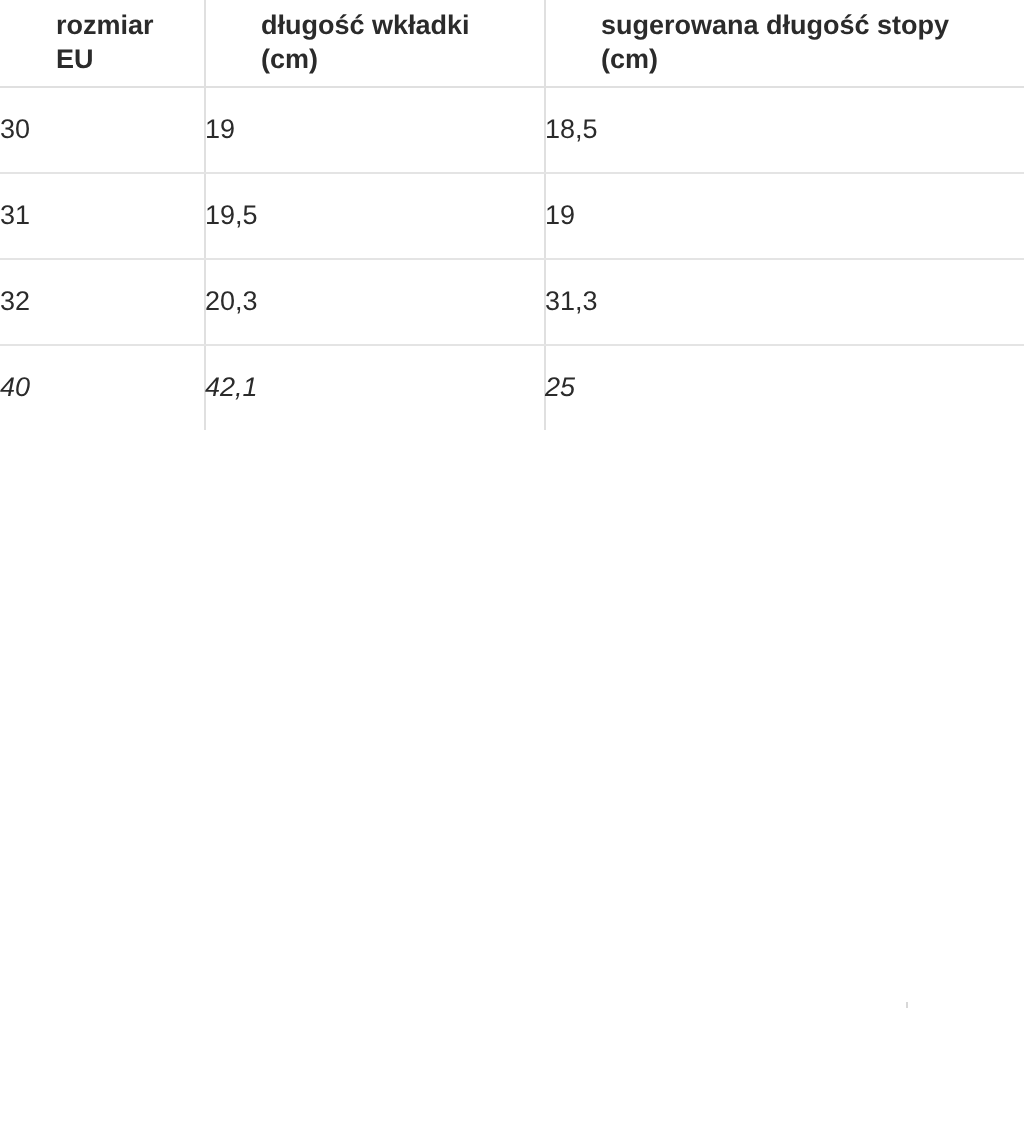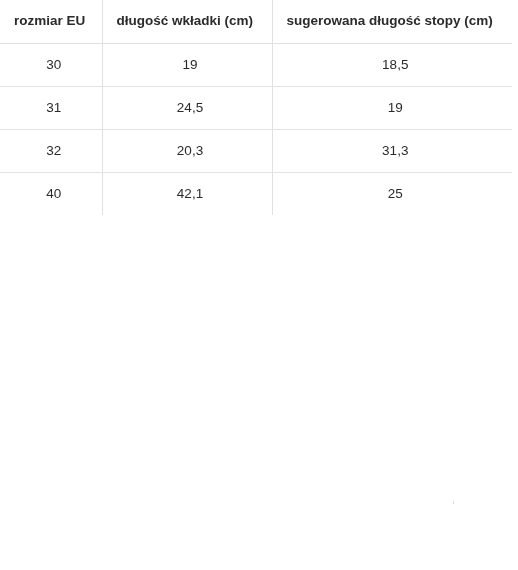--- a/index.html
+++ b/index.html
@@ -45,42 +45,42 @@
     font-size: 13.5px;
     line-height: 1.25;
     color: #2b2b2b;
     background: transparent;
   }
 
   
   table.size-table thead th {
     font-weight: bold;
     height: 43px;
-    padding: 0 8px 0 14px;
+    padding: 0 8px 0 28px;
     border-bottom: 1px solid #e0e0e0;
   }
   table.size-table thead th.c-insole,
   table.size-table thead th.c-foot {
     border-left: 1px solid #e0e0e0;
   }
 
   
   table.size-table tbody td {
     font-weight: normal;
     height: 42px;
-    padding: 0 8px 0 14px;
+    padding: 0 8px 0 0;
     border-bottom: 1px solid #e4e4e4;
-    text-align: center;
   }
   table.size-table tbody td.c-insole,
   table.size-table tbody td.c-foot {
     border-left: 1px solid #e0e0e0;
   }
   table.size-table tbody tr:last-child td {
     border-bottom: 0;
+    font-style: italic;
   }
 
   
   .speck {
     position: absolute;
     left: 453px;
     top: 501px;
     width: 1px;
     height: 3px;
     background: #d8d8d8;
@@ -105,21 +105,21 @@
       </tr>
     </thead>
     <tbody>
       <tr>
         <td class="c-eu">30</td>
         <td class="c-insole">19</td>
         <td class="c-foot">18,5</td>
       </tr>
       <tr>
         <td class="c-eu">31</td>
-        <td class="c-insole">24,5</td>
+        <td class="c-insole">19,5</td>
         <td class="c-foot">19</td>
       </tr>
       <tr>
         <td class="c-eu">32</td>
         <td class="c-insole">20,3</td>
         <td class="c-foot">31,3</td>
       </tr>
       <tr>
         <td class="c-eu">40</td>
         <td class="c-insole">42,1</td>

